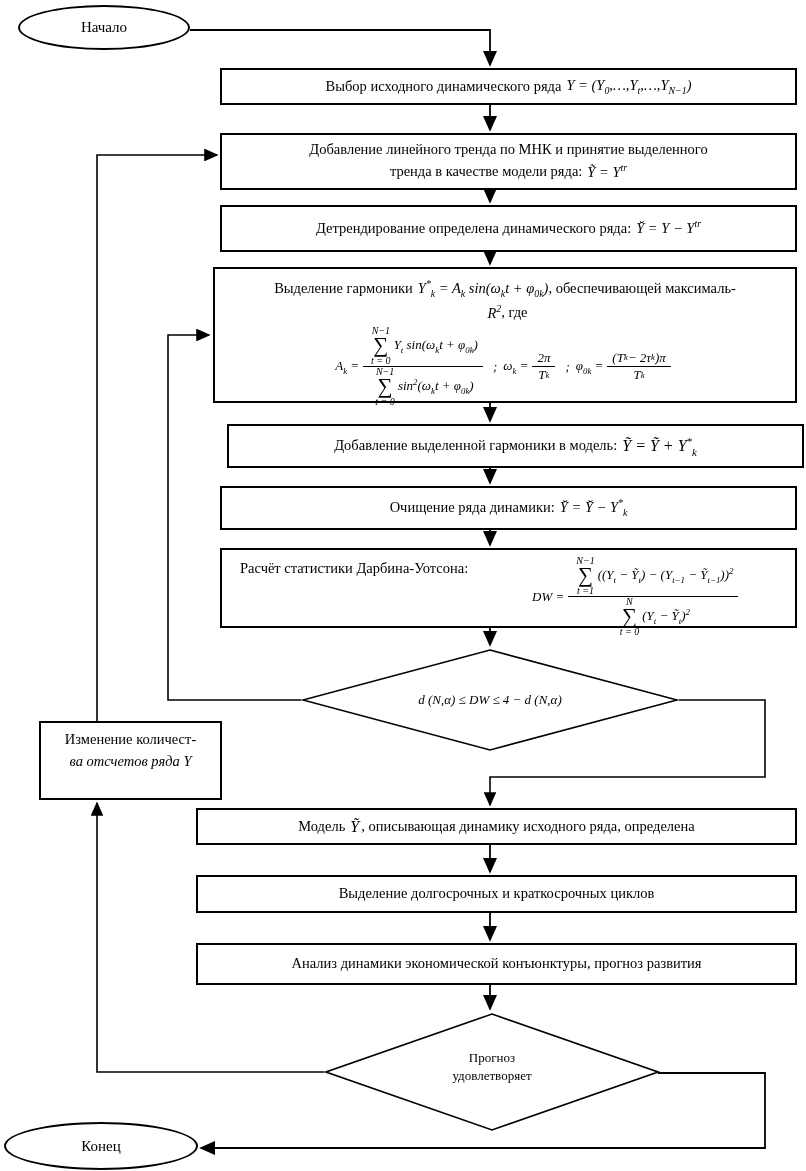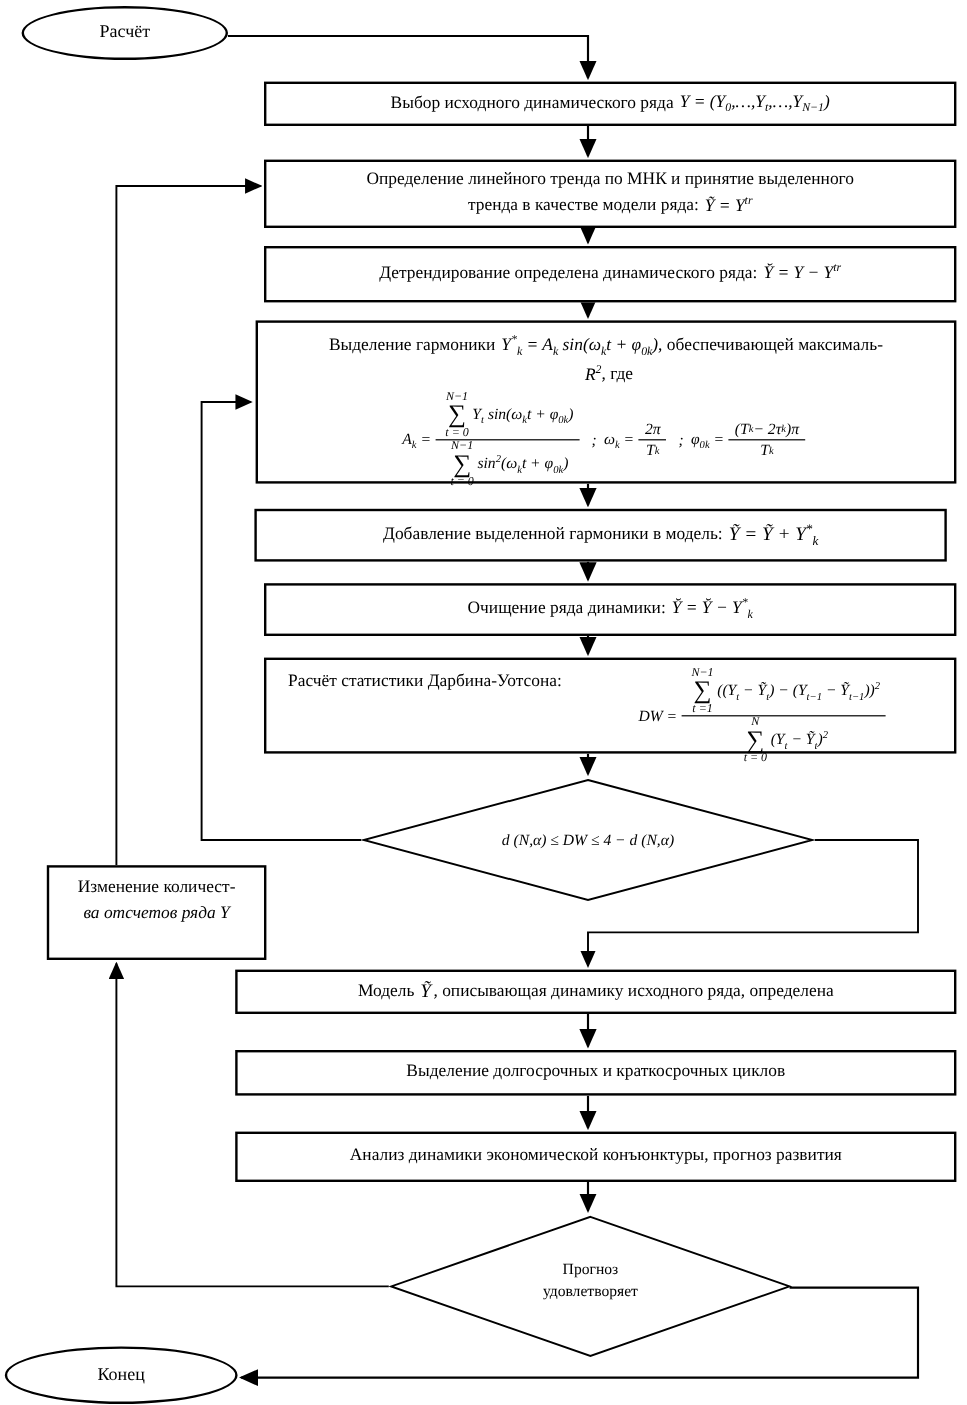--- a/index.html
+++ b/index.html
@@ -60,32 +60,32 @@
     <path d="M679,700 H765 V777 H490 V805" fill="none" stroke="#000" stroke-width="1.6" marker-end="url(#ah)"></path>
     <path d="M490,845 V872" fill="none" stroke="#000" stroke-width="1.8" marker-end="url(#ah)"></path>
     <path d="M490,913 V940" fill="none" stroke="#000" stroke-width="1.8" marker-end="url(#ah)"></path>
     <path d="M490,985 V1009" fill="none" stroke="#000" stroke-width="1.8" marker-end="url(#ah)"></path>
     <path d="M324,1072 H97 V803" fill="none" stroke="#000" stroke-width="1.6" marker-end="url(#ah)"></path>
     <path d="M97,721 V155 H217" fill="none" stroke="#000" stroke-width="1.6" marker-end="url(#ah)"></path>
     <path d="M658,1073 H765 V1148 H201" fill="none" stroke="#000" stroke-width="1.8" marker-end="url(#ah)"></path>
   </svg>
 
   <div class="oval" style="left:18px;top:5px;width:172px;height:45px;">
-    <span>Расчёт</span>
+    <span>Начало</span>
   </div>
 
   <div class="node" style="left:220px;top:68px;width:577px;height:37px;">
     <span class="row">
       <span>Выбор исходного динамического ряда</span>
       <span class="mi">Y = (Y<sub>0</sub>,…,Y<sub>t</sub>,…,Y<sub>N−1</sub>)</span>
     </span>
   </div>
 
   <div class="node" style="left:220px;top:133px;width:577px;height:57px;">
-    <span>Определение линейного тренда по МНК и принятие выделенного</span>
+    <span>Добавление линейного тренда по МНК и принятие выделенного</span>
     <span class="row">
       <span>тренда в качестве модели ряда:</span>
       <span class="mi">Ỹ = Y<sup>tr</sup></span>
     </span>
   </div>
 
   <div class="node" style="left:220px;top:205px;width:577px;height:47px;">
     <span class="row">
       <span>Детрендирование определена динамического ряда:</span>
       <span class="mi">Y̆ = Y − Y<sup>tr</sup></span>
@@ -130,21 +130,21 @@
       </span>
       <span style="margin:0 6px;">;</span>
       <span>φ<sub>0k</sub> =</span>
       <span class="frac">
         <span class="num">(T<sub>k</sub> − 2τ<sub>k</sub>)π</span>
         <span class="den">T<sub>k</sub></span>
       </span>
     </span>
   </div>
 
-  <div class="node" style="left:212px;top:424px;width:577px;height:44px;">
+  <div class="node" style="left:227px;top:424px;width:577px;height:44px;">
     <span class="row">
       <span>Добавление выделенной гармоники в модель:</span>
       <span class="mi" style="font-size:16px;">Ỹ = Ỹ + Y<sup>*</sup><sub>k</sub></span>
     </span>
   </div>
 
   <div class="node" style="left:220px;top:486px;width:577px;height:44px;">
     <span class="row">
       <span>Очищение ряда динамики:</span>
       <span class="mi">Y̆ = Y̆ − Y<sup>*</sup><sub>k</sub></span>

